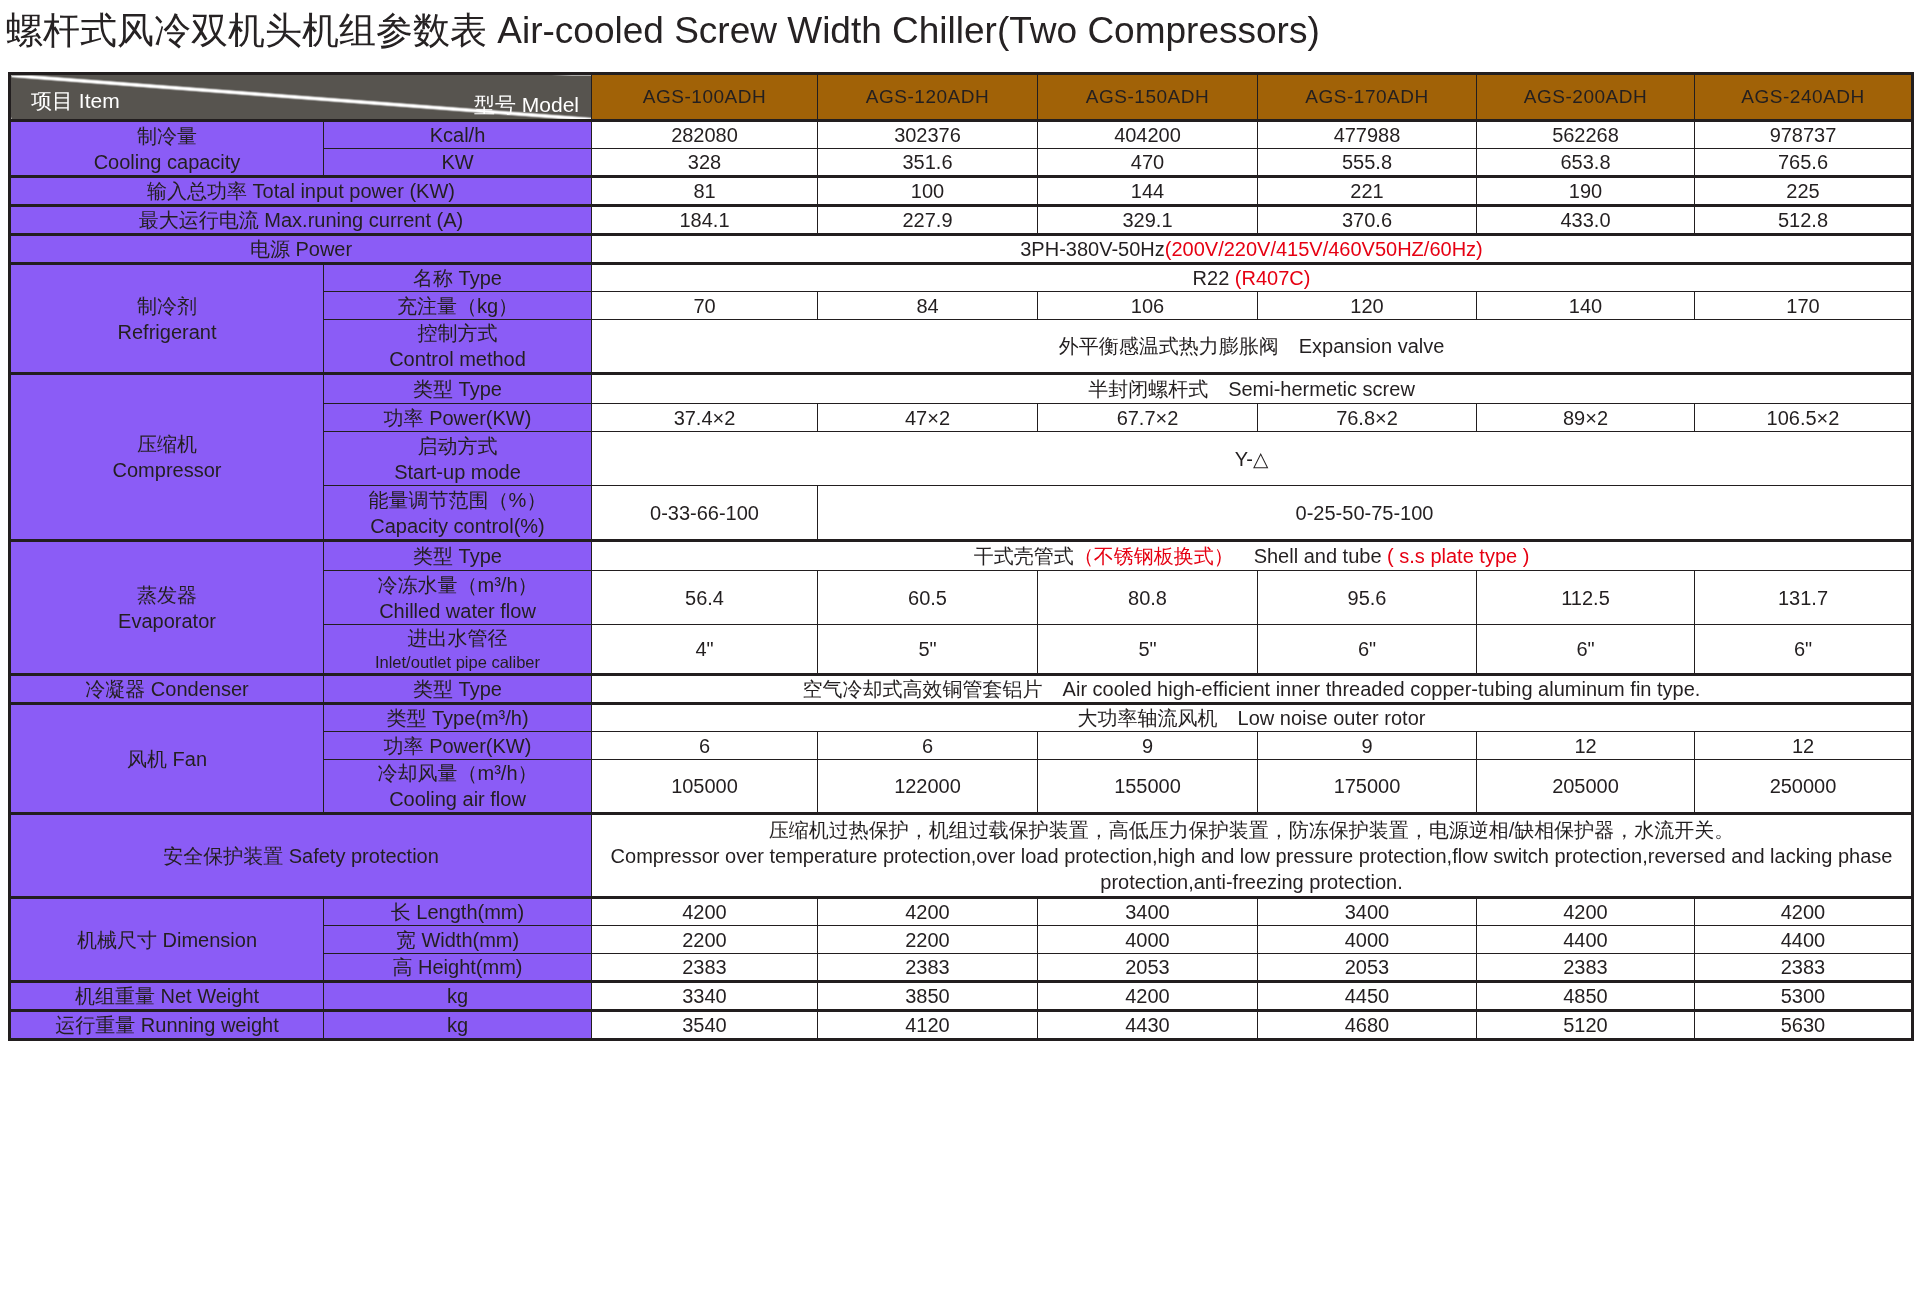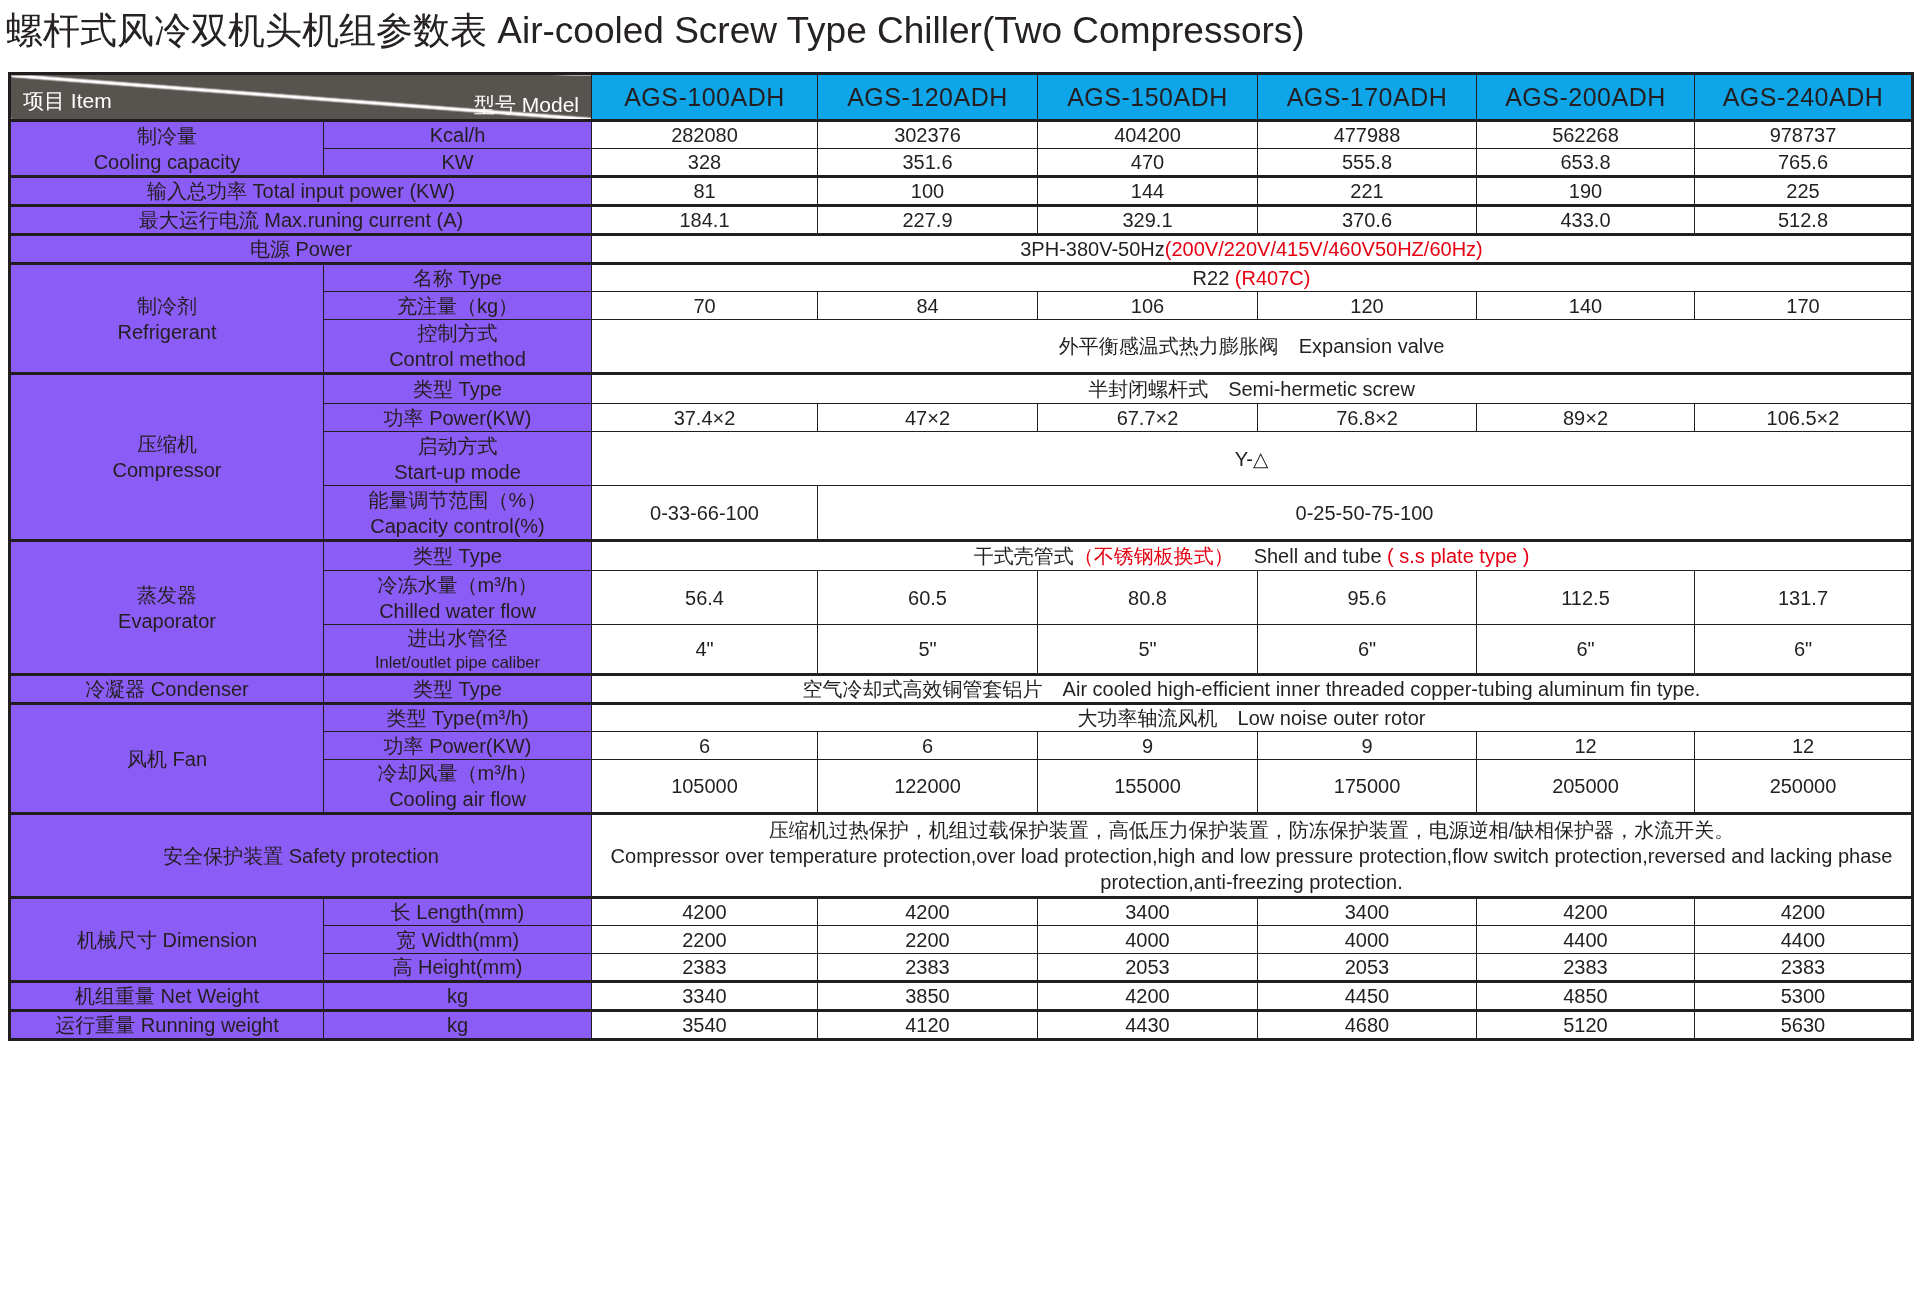--- a/index.html
+++ b/index.html
@@ -21,32 +21,32 @@
     font-size:20px;padding:0;overflow:hidden;
   }
   tr.gt > td{border-top-width:3px;}
   td.hd{
     background-color:#57544f;position:relative;
     background-image:linear-gradient(to top right,
       rgba(0,0,0,0) calc(50% - 2.5px), #ffffff calc(50% - 1px),
       #ffffff calc(50% + 1px), rgba(0,0,0,0) calc(50% + 2.5px));
   }
   td.hd .model-lab{position:absolute;top:16px;right:12px;color:#fff;font-size:21px;}
-  td.hd .item-lab{position:absolute;bottom:4px;left:12px;color:#fff;font-size:21px;}
-  td.model{background:#0ea5e9;font-size:25px;letter-spacing:0.5px;}
+  td.hd .item-lab{position:absolute;bottom:4px;left:20px;color:#fff;font-size:21px;}
+  td.model{background:#a16207;font-size:19px;letter-spacing:0.5px;}
   td.item,td.sub{background:#8b5cf6;}
   td.data{background:#ffffff;padding:0 8px;}
   .ln{line-height:26px;}
   .ln.small{font-size:16.5px;line-height:22px;}
   .red{color:#e60012;}
 </style>
 </head>
 <body>
 
-<h1 class="page-title">螺杆式风冷双机头机组参数表 Air-cooled Screw Type Chiller(Two Compressors)</h1>
+<h1 class="page-title">螺杆式风冷双机头机组参数表 Air-cooled Screw Width Chiller(Two Compressors)</h1>
 
 <table class="spec" id="spec-table">
   <colgroup>
     <col style="width:314px">
       <col style="width:268px">
     <col style="width:226px">
       <col style="width:220px">
       <col style="width:220px">
     <col style="width:219px">
       <col style="width:218px">

